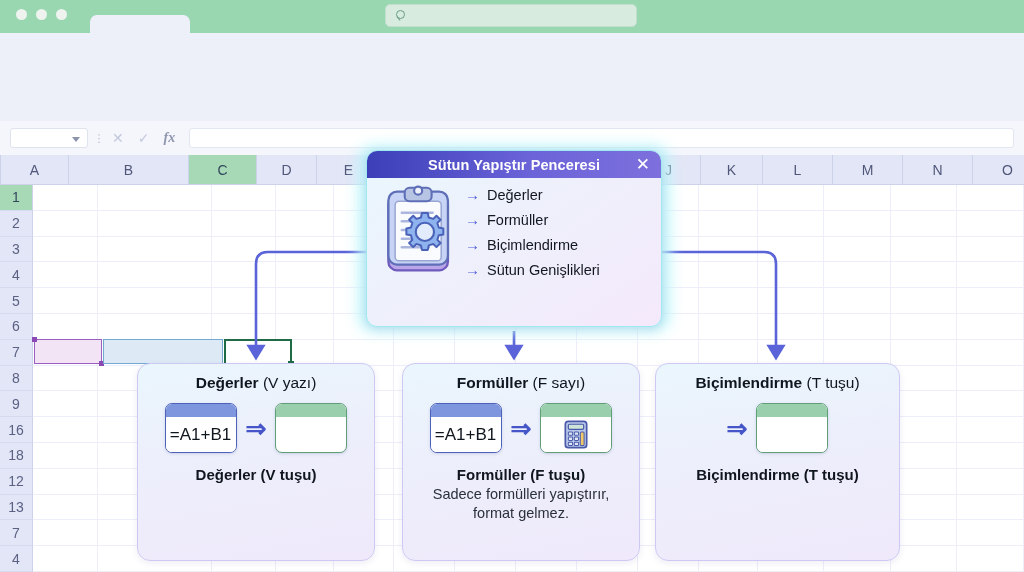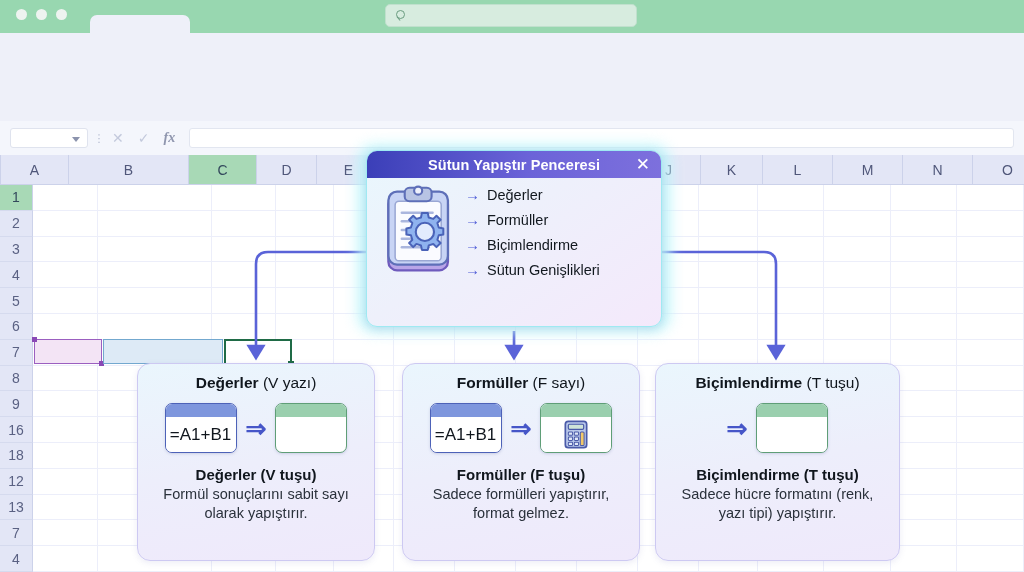--- a/index.html
+++ b/index.html
@@ -776,21 +776,20 @@
           <div class="mini-cap blue"></div>
           <div class="mini-content">=A1+B1</div>
         </div>
         <span class="big-arrow">⇒</span>
         <div class="mini-cell green">
           <div class="mini-cap green"></div>
         </div>
       </div>
       <div class="card-footer">
         <div class="card-footer-title">Değerler (V tuşu)</div>
-        <div class="card-footer-desc">Formül sonuçlarını sabit sayı olarak yapıştırır.</div>
       </div>
     </div>
   <div class="card" id="card-2">
       <div class="card-heading"><b>Formüller</b><span> (F sayı)</span></div>
       <div class="card-visual">
         <div class="mini-cell blue">
           <div class="mini-cap blue"></div>
           <div class="mini-content">=A1+B1</div>
         </div>
         <span class="big-arrow">⇒</span>
@@ -822,17 +821,16 @@
       <div class="card-heading"><b>Biçimlendirme</b><span> (T tuşu)</span></div>
       <div class="card-visual">
         <span class="big-arrow">⇒</span>
         <div class="mini-cell green">
           <div class="mini-cap green"></div>
           <div class="mini-content"></div>
         </div>
       </div>
       <div class="card-footer">
         <div class="card-footer-title">Biçimlendirme (T tuşu)</div>
-        <div class="card-footer-desc">Sadece hücre formatını (renk, yazı tipi) yapıştırır.</div>
       </div>
     </div>
 
 </div>
 
 </body></html>

